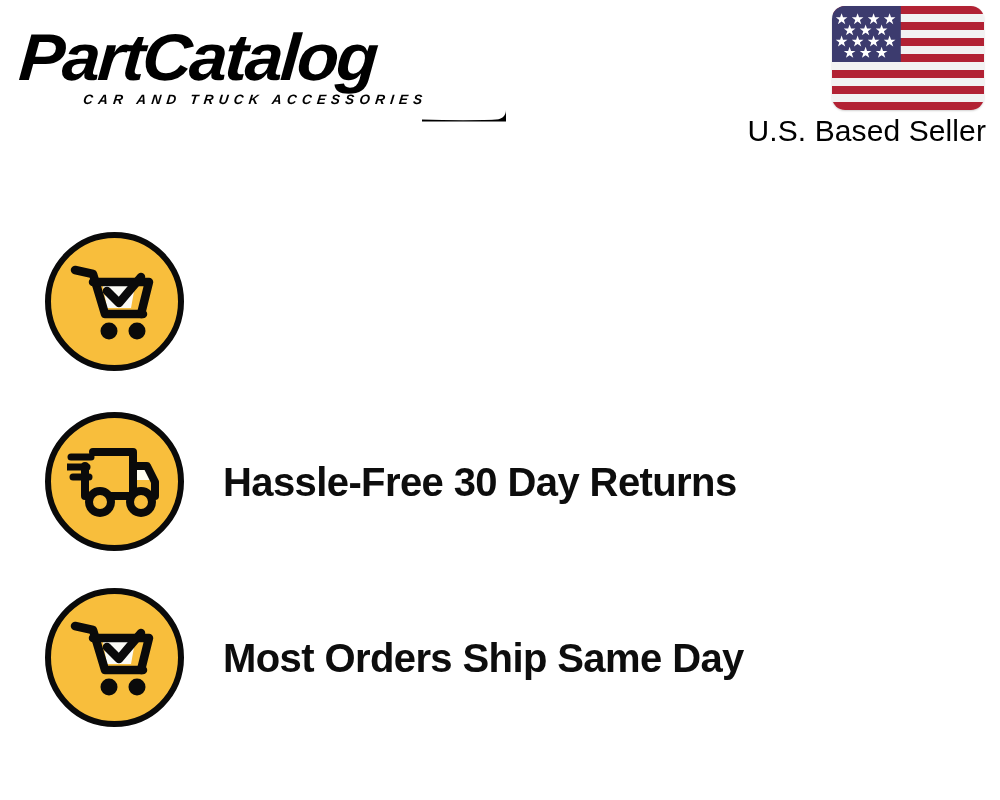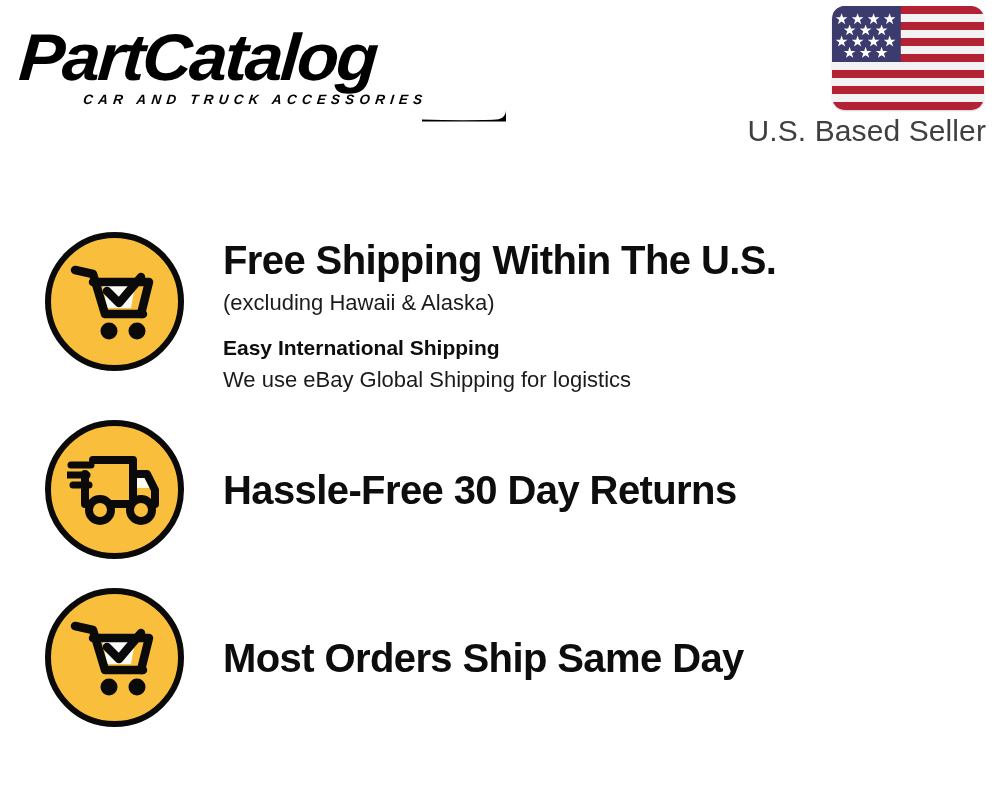--- a/index.html
+++ b/index.html
@@ -83,41 +83,41 @@
     vertical-align: top;
     margin-right: 2px;
     box-shadow: 0 1px 2px rgba(0,0,0,0.18);
   }
   .flag svg { display: block; width: 100%; height: 100%; }
   .seller-text {
     margin-top: 4px;
     font-size: 30px;
     font-weight: 400;
     letter-spacing: 0.1px;
-    color: #404040;
+    color: #000000;
     white-space: nowrap;
     text-align: right;
   }
 
   
   .features {
     position: absolute;
     top: 232px;
     left: 0;
     width: 1000px;
   }
   .feature-row {
     position: absolute;
     left: 0;
     width: 1000px;
     display: flex;
     align-items: flex-start;
   }
   .feature-row.r1 { top: 0px; }
-  .feature-row.r2 { top: 188px; }
+  .feature-row.r2 { top: 180px; }
   .feature-row.r3 { top: 356px; }
 
   .icon-circle {
     flex: 0 0 auto;
     width: 139px;
     height: 139px;
     margin-left: 45px;
     border-radius: 50%;
     background: #F8BE3C;
     border: 6px solid #0a0a0a;
@@ -232,26 +232,20 @@
     <div class="icon-circle">
       <svg width="92" height="84" viewBox="0 0 92 84">
         <polygon points="34,26 66,26 62,48 38,48" fill="#FBFBF6"></polygon>
         <path d="M6 10 L24 14 L36 54 L74 54" fill="none" stroke="#0a0a0a" stroke-width="8.5" stroke-linecap="round" stroke-linejoin="round"></path>
         <path d="M24 22 L80 22 L72 54" fill="none" stroke="#0a0a0a" stroke-width="8.5" stroke-linecap="round" stroke-linejoin="round"></path>
         <path d="M38 31 L50 43 L72 17" fill="none" stroke="#0a0a0a" stroke-width="8.5" stroke-linecap="round" stroke-linejoin="round"></path>
         <circle cx="40" cy="71" r="8.5" fill="#0a0a0a"></circle>
         <circle cx="68" cy="71" r="8.5" fill="#0a0a0a"></circle>
       </svg>
     </div>
-    <div class="feature-text">
-      <div class="feat-title">Free Shipping Within The U.S.</div>
-      <div class="feat-sub">(excluding Hawaii &amp; Alaska)</div>
-      <div class="feat-sub-strong">Easy International Shipping</div>
-      <div class="feat-sub-note">We use eBay Global Shipping for logistics</div>
-    </div>
   </div>
 
   <div class="feature-row r2">
     <div class="icon-circle">
       <svg width="96" height="76" viewBox="0 0 96 76">
         <polygon points="66,22 80,22 86,36 66,36" fill="#FFFDF0"></polygon>
         <path d="M26 8 L66 8 L66 52 L18 52 L18 22" fill="none" stroke="#0a0a0a" stroke-width="8" stroke-linejoin="round" stroke-linecap="round"></path>
         <path d="M66 22 L80 22 L88 38 L88 52 L66 52" fill="none" stroke="#0a0a0a" stroke-width="8" stroke-linejoin="round" stroke-linecap="round"></path>
         <line x1="4" y1="13" x2="24" y2="13" stroke="#0a0a0a" stroke-width="7" stroke-linecap="round"></line>
         <line x1="0" y1="23" x2="20" y2="23" stroke="#0a0a0a" stroke-width="7" stroke-linecap="round"></line>

